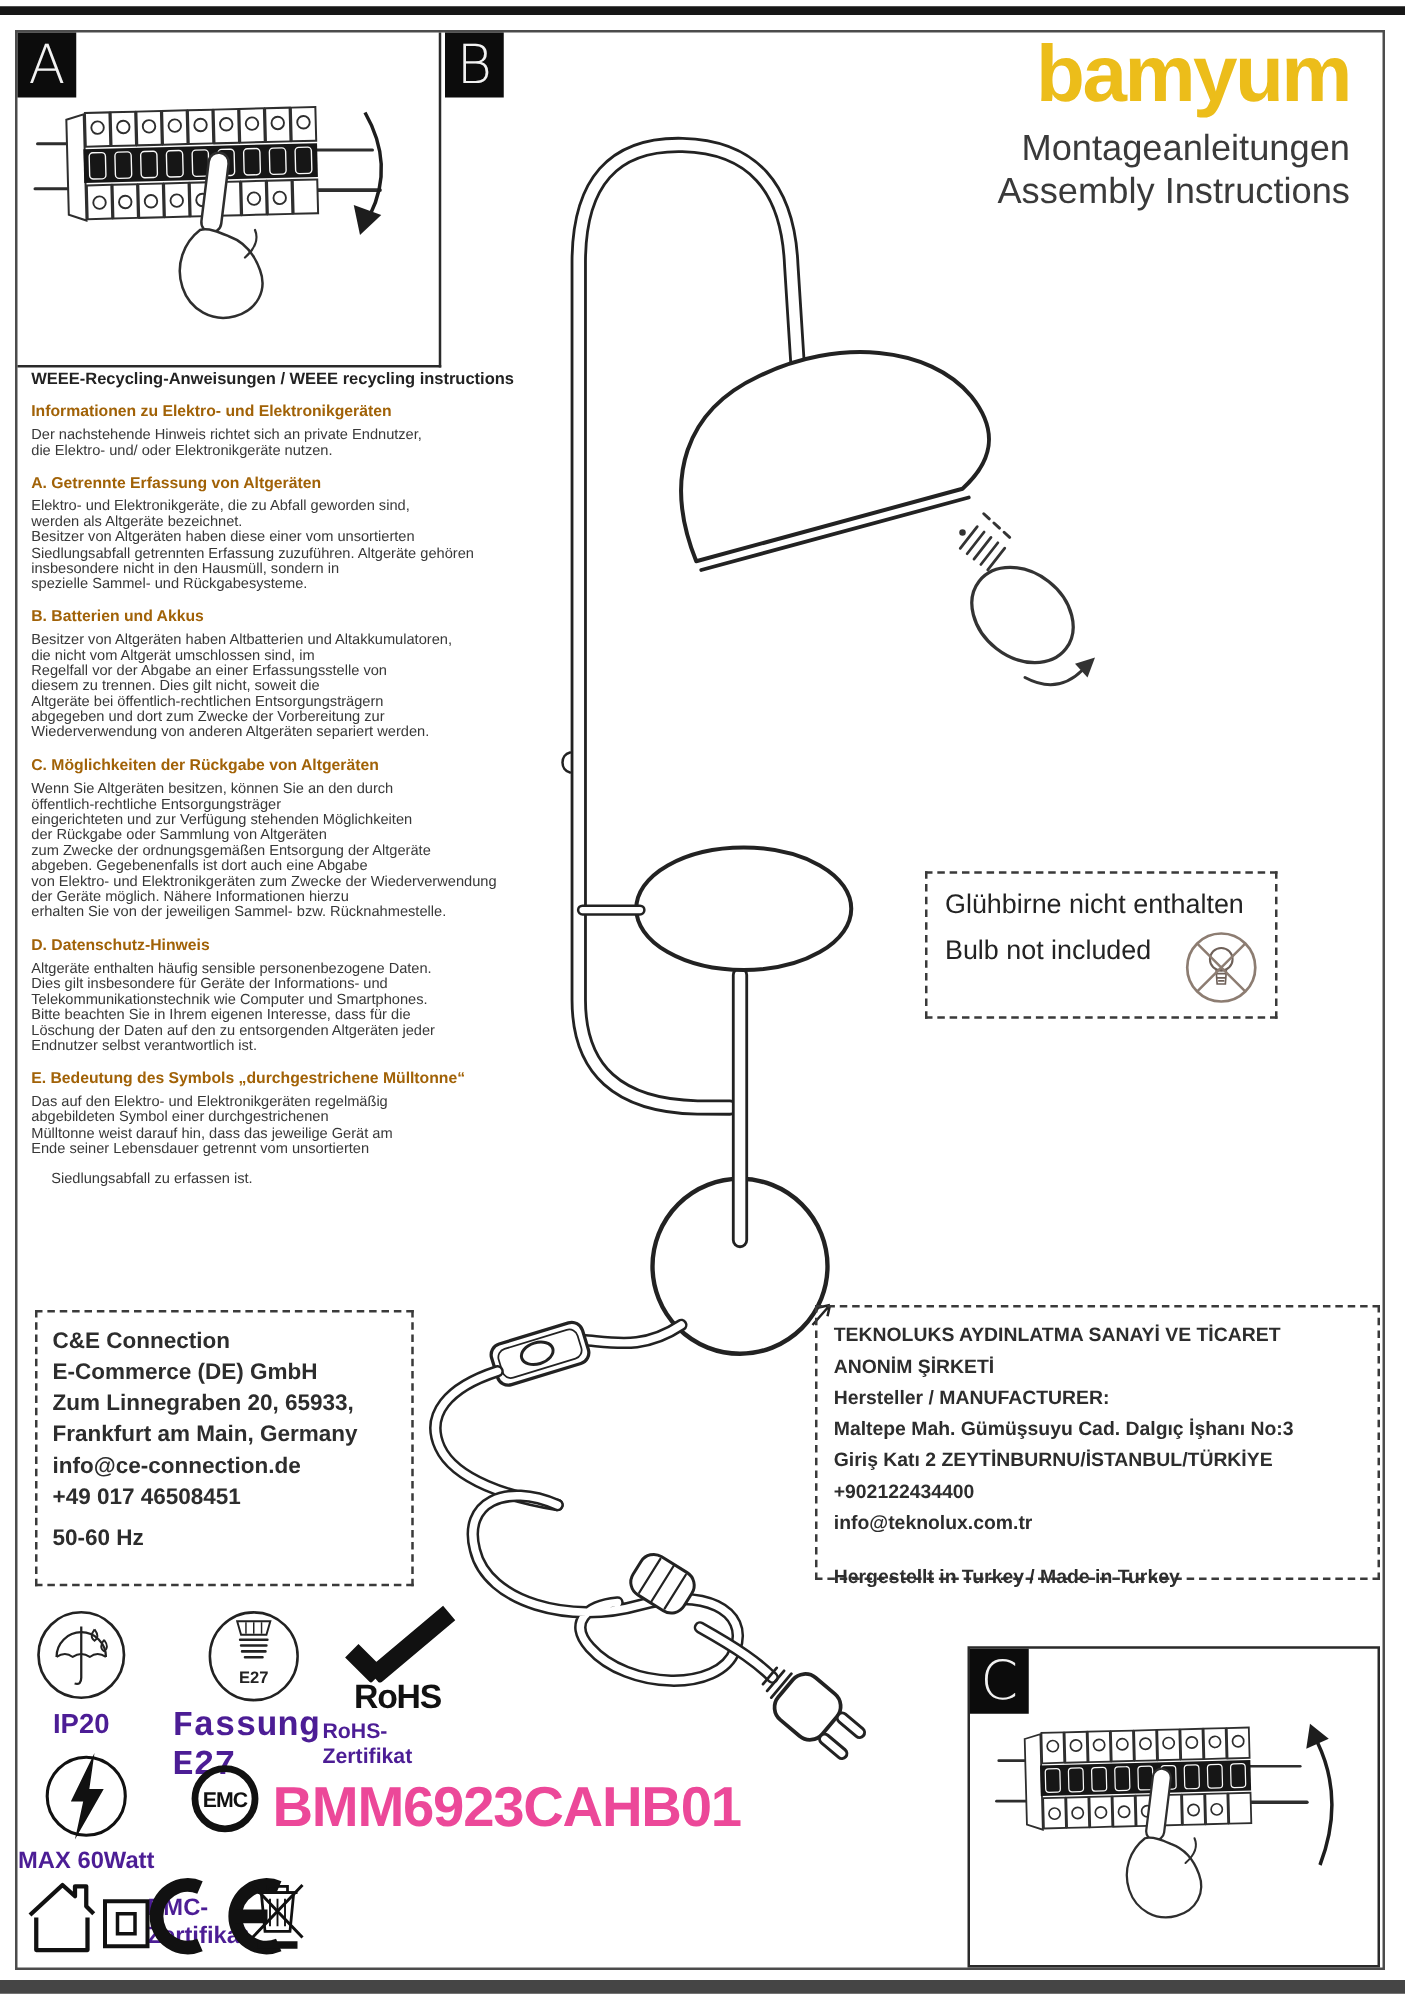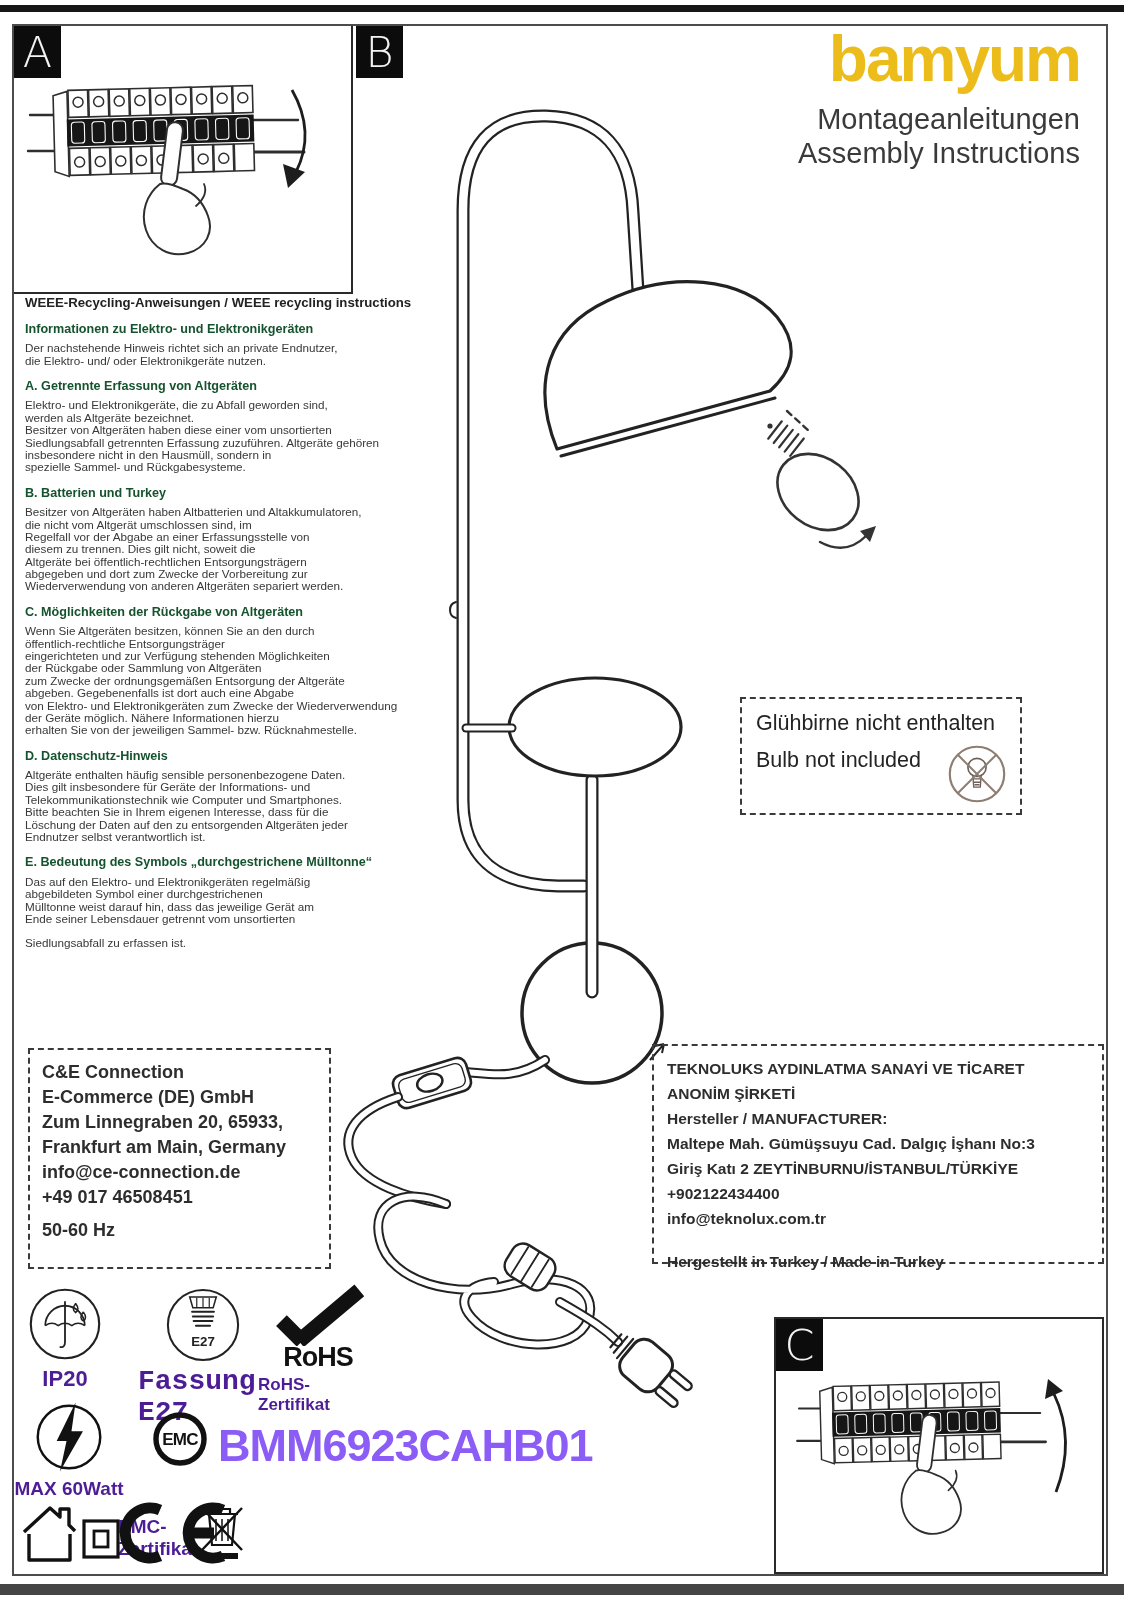--- a/index.html
+++ b/index.html
@@ -16,37 +16,37 @@
   .box-a{position:absolute;left:14px;top:26px;width:337px;height:266px;
          border-right:2px solid #2a2a2a;border-bottom:2px solid #2a2a2a;z-index:1;}
   .box-c{position:absolute;left:774px;top:1317px;width:330px;height:257px;
          border:2px solid #2a2a2a;box-sizing:border-box;z-index:1;}
   .brand{position:absolute;left:660px;top:26px;width:420px;text-align:right;z-index:3;
          font-size:64px;font-weight:700;letter-spacing:-2px;line-height:1.05;}
   .brand-sub{position:absolute;left:660px;top:102px;width:420px;text-align:right;z-index:3;
          font-size:29px;font-weight:500;color:#3a3a3a;line-height:1.18;}
   .weee{position:absolute;left:25px;top:296px;width:434px;z-index:3;
         font-size:11.7px;line-height:1.06;color:#383838;}
-  .weee h3{font-size:12.6px;margin:13px 0 6px 0;color:#14532d;}
+  .weee h3{font-size:12.6px;margin:13px 0 6px 0;color:#a16207;}
   .weee .title{font-size:13.2px;font-weight:bold;margin:0 0 4px 0;color:#222;}
   .pre{white-space:pre-line;}
   .dash-box{position:absolute;border:2px dashed #3a3a3a;box-sizing:border-box;background:transparent;z-index:3;}
   .bulb-box{left:740px;top:697px;width:282px;height:118px;padding:12px 14px;}
   .bulb-box .l1{font-size:21.5px;font-weight:500;color:#232323;}
   .bulb-box .l2{font-size:21.5px;font-weight:500;color:#232323;margin-top:12px;}
   .bulb-box svg{position:absolute;right:10px;top:42px;}
   .rsp-box{left:28px;top:1048px;width:303px;height:221px;padding:10px 12px;
            font-size:18px;font-weight:600;line-height:25px;color:#2d2d2d;}
   .mfr-box{left:652px;top:1044px;width:452px;height:220px;padding:10px 13px;
            font-size:15.5px;font-weight:600;line-height:25px;color:#2d2d2d;}
   .mfr-made{margin-top:18px;}
   .cert{position:absolute;z-index:3;display:flex;flex-direction:column;align-items:center;}
   .cert .lbl{font-weight:700;color:#4c1d95;}
   .code{position:absolute;left:218px;top:1420px;z-index:3;font-size:45px;font-weight:800;
-        letter-spacing:-1px;color:#8b5cf6;}
+        letter-spacing:-1px;color:#ec4899;}
   .rohs-word{font-size:27px;font-weight:800;color:#111;margin-top:-4px;letter-spacing:-1px;}
   svg text{font-family:"Liberation Sans",sans-serif;}
 </style>
 </head>
 <body>
 
 <div class="page">
 
   <div class="topbar"></div>
   <div class="frame"></div>
@@ -211,21 +211,21 @@
     <h3>Informationen zu Elektro- und Elektronikgeräten</h3>
     <div class="pre">Der nachstehende Hinweis richtet sich an private Endnutzer,
 die Elektro- und/ oder Elektronikgeräte nutzen.</div>
     <h3>A. Getrennte Erfassung von Altgeräten</h3>
     <div class="pre">Elektro- und Elektronikgeräte, die zu Abfall geworden sind,
 werden als Altgeräte bezeichnet.
 Besitzer von Altgeräten haben diese einer vom unsortierten
 Siedlungsabfall getrennten Erfassung zuzuführen. Altgeräte gehören
 insbesondere nicht in den Hausmüll, sondern in
 spezielle Sammel- und Rückgabesysteme.</div>
-    <h3>B. Batterien und Turkey</h3>
+    <h3>B. Batterien und Akkus</h3>
     <div class="pre">Besitzer von Altgeräten haben Altbatterien und Altakkumulatoren,
 die nicht vom Altgerät umschlossen sind, im
 Regelfall vor der Abgabe an einer Erfassungsstelle von
 diesem zu trennen. Dies gilt nicht, soweit die
 Altgeräte bei öffentlich-rechtlichen Entsorgungsträgern
 abgegeben und dort zum Zwecke der Vorbereitung zur
 Wiederverwendung von anderen Altgeräten separiert werden.</div>
     <h3>C. Möglichkeiten der Rückgabe von Altgeräten</h3>
     <div class="pre">Wenn Sie Altgeräten besitzen, können Sie an den durch
 öffentlich-rechtliche Entsorgungsträger
@@ -241,21 +241,21 @@
 Dies gilt insbesondere für Geräte der Informations- und
 Telekommunikationstechnik wie Computer und Smartphones.
 Bitte beachten Sie in Ihrem eigenen Interesse, dass für die
 Löschung der Daten auf den zu entsorgenden Altgeräten jeder
 Endnutzer selbst verantwortlich ist.</div>
     <h3>E. Bedeutung des Symbols „durchgestrichene Mülltonne“</h3>
     <div class="pre">Das auf den Elektro- und Elektronikgeräten regelmäßig
 abgebildeten Symbol einer durchgestrichenen
 Mülltonne weist darauf hin, dass das jeweilige Gerät am
 Ende seiner Lebensdauer getrennt vom unsortierten</div>
-    <div class="pre" style="margin-top:12px;">Siedlungsabfall zu erfassen ist.</div>
+    <div class="pre" style="margin-top:12px;margin-left:16px;">Siedlungsabfall zu erfassen ist.</div>
   </div>
 
   <div class="dash-box bulb-box">
     <div class="l1">Glühbirne nicht enthalten</div>
     <div class="l2">Bulb not included</div>
     <svg width="66" height="66" viewBox="-40 -40 80 80">
       <circle r="33" fill="none" stroke="#8d7d72" stroke-width="2.6"></circle>
       <circle cx="0" cy="-8" r="11" fill="none" stroke="#6e6058" stroke-width="2"></circle>
       <path d="M -5 2 H 5 L 4 16 H -4 Z M -4 6 H 4 M -4 10 H 4 M -3 13 H 3" fill="none" stroke="#6e6058" stroke-width="1.6"></path>
       <path d="M -23 -23 L 23 23 M 23 -23 L -23 23" stroke="#8d7d72" stroke-width="2.4"></path>

